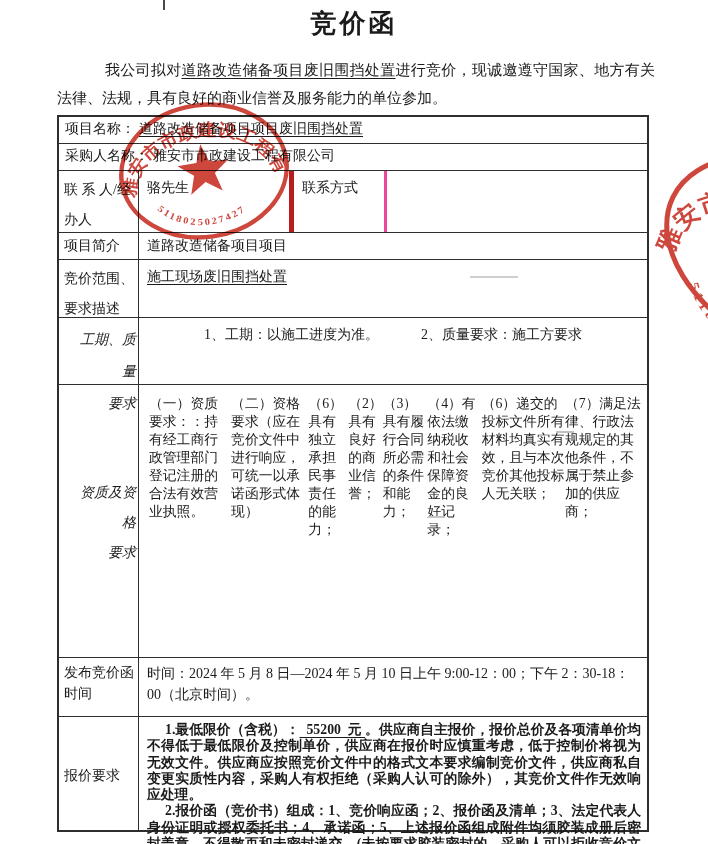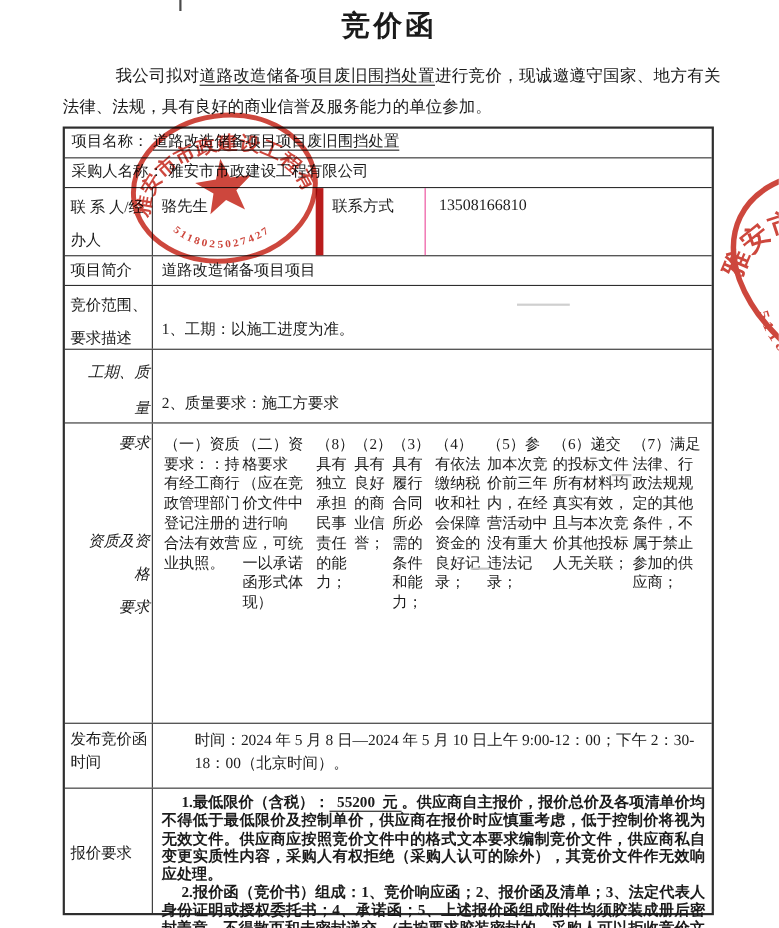--- a/index.html
+++ b/index.html
@@ -32,31 +32,31 @@
   }
   .full { padding:3px 6px; display:flex; align-items:flex-start; }
   .full .k { margin-right:4px; }
   .val { flex:1; padding:4px 8px; }
   .r1 { height:27px; } .r2 { height:27px; }
   .r3 { height:62px; }
   .r4 { height:27px; }
   .r5 { height:58px; }
   .r6 { height:67px; }
   .r7 { height:273px; }
-  .r8 { height:59px;gap:30px; }
+  .r8 { height:59px; }
   .r9 { height:113px; }
   .lbl.center2 { text-align:right; padding-left:16px;font-style:italic; }
   .lbl.vcenter { display:flex; align-items:center; }
   .lbl.gap30 { line-height:30px; }
   .lbl.gap32 { line-height:32px; padding-top:6px; }
   .lbl.gap21 { line-height:21px; }
-  .contact-person { flex:0 0 155px; border-right:7px solid #b91c1c; padding:8px 0 0 8px; }
-  .contact-method { flex:0 0 93px; border-right:1px solid #ec4899; padding:8px 0 0 8px; }
+  .contact-person { flex:0 0 155px; border-right:5px solid #b91c1c; padding:8px 0 0 8px; }
+  .contact-method { flex:0 0 93px; border-right:3px solid #ec4899; padding:8px 0 0 8px; }
   .contact-phone { flex:1; padding:8px 0 0 12px; font-size:14.5px; }
-  .sched { display:flex; flex-direction:column; justify-content:flex-end; line-height:25px;gap:42px; }
+  .sched { display:flex; flex-direction:row; justify-content:center; line-height:25px;gap:42px; }
   .qual {
     display:flex; flex-direction:row; justify-content:space-between;
     padding:10px 6px 12px 10px; font-size:13.8px;
   }
   .pubtime { line-height:21px; padding-top:5px; }
   .quote { padding:5px 6px 0 8px; }
   .quote p { font-size:13.8px; line-height:16.3px; text-align:justify; text-indent:18px;font-weight:bold; }
   .price-u { text-decoration:underline; text-underline-offset:3px; }
   .seal { position:absolute; mix-blend-mode:multiply; opacity:0.92; }
   .seal svg { overflow:visible; }
@@ -90,53 +90,54 @@
       <span class="k">采购人名称：</span>
       <span>雅安市市政建设工程有限公司</span>
     </div>
   </div>
 
   <div class="row r3">
     <div class="cell lbl gap30">联 系 人/经
 办人</div>
     <div class="cell contact-person">骆先生</div>
     <div class="cell contact-method">联系方式</div>
-    <div class="cell contact-phone">13508166810</div>
   </div>
 
   <div class="row r4">
     <div class="cell lbl">项目简介</div>
     <div class="cell val">道路改造储备项目项目</div>
   </div>
 
   <div class="row r5">
     <div class="cell lbl gap30">竞价范围、
 要求描述</div>
+    <div class="cell val" style="padding-top:8px">
+      <span class="u">施工现场废旧围挡处置</span>
+    </div>
   </div>
 
   <div class="row r6">
     <div class="cell lbl center2 gap32">工期、质量
 要求</div>
     <div class="cell val sched">
       <div>1、工期：以施工进度为准。</div>
       <div>2、质量要求：施工方要求</div>
     </div>
   </div>
 
   <div class="row r7">
     <div class="cell lbl center2 gap30 vcenter" style="justify-content:center">资质及资格
 要求</div>
     <div class="cell val qual">
       <div>（一）资质要求：：持有经工商行政管理部门登记注册的合法有效营业执照。</div>
       <div>（二）资格要求（应在竞价文件中进行响应，可统一以承诺函形式体现）</div>
-      <div>（8）具有独立承担民事责任的能力；</div>
+      <div>（6）具有独立承担民事责任的能力；</div>
       <div>（2）具有良好的商业信誉；</div>
       <div>（3）具有履行合同所必需的条件和能力；</div>
       <div>（4）有依法缴纳税收和社会保障资金的良好记录；</div>
-      <div>（5）参加本次竞价前三年内，在经营活动中没有重大违法记录；</div>
       <div>（6）递交的投标文件所有材料均真实有效，且与本次竞价其他投标人无关联；</div>
       <div>（7）满足法律、行政法规规定的其他条件，不属于禁止参加的供应商；</div>
     </div>
   </div>
 
   <div class="row r8">
     <div class="cell lbl gap21">发布竞价函
 时间</div>
     <div class="cell val pubtime">时间：2024 年 5 月 8 日—2024 年 5 月 10 日上午 9:00-12：00；下午 2：30-18：00（北京时间）。</div>
   </div>

